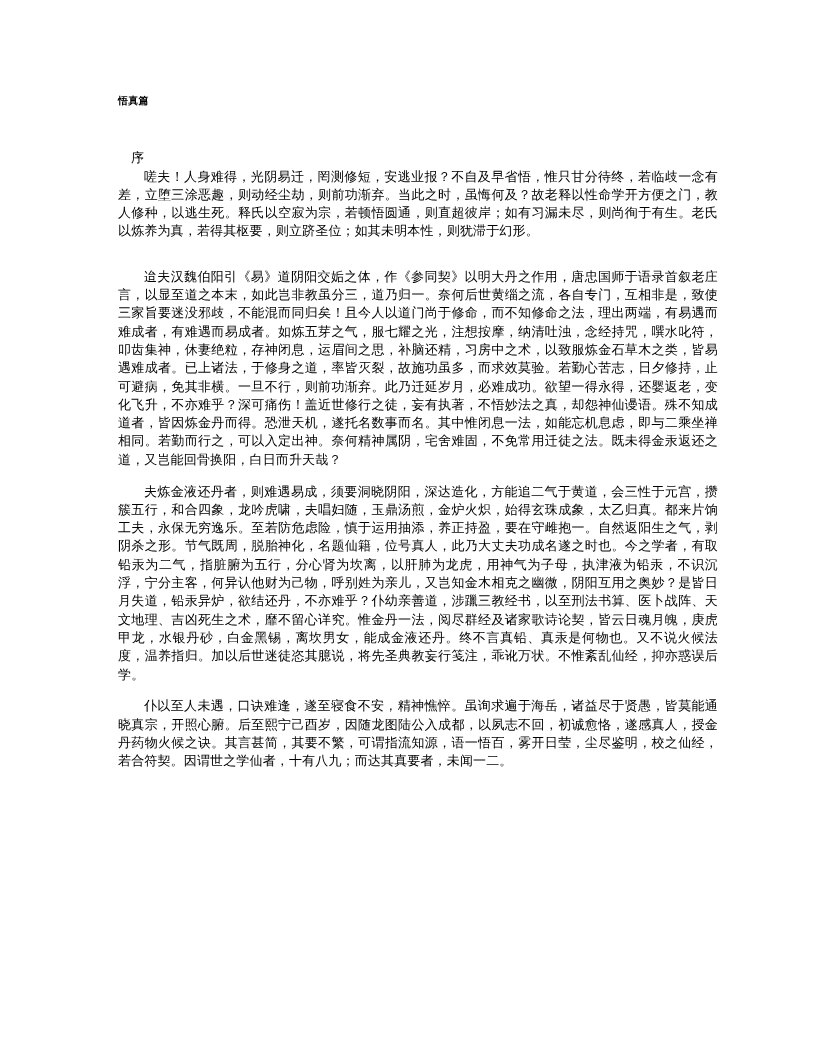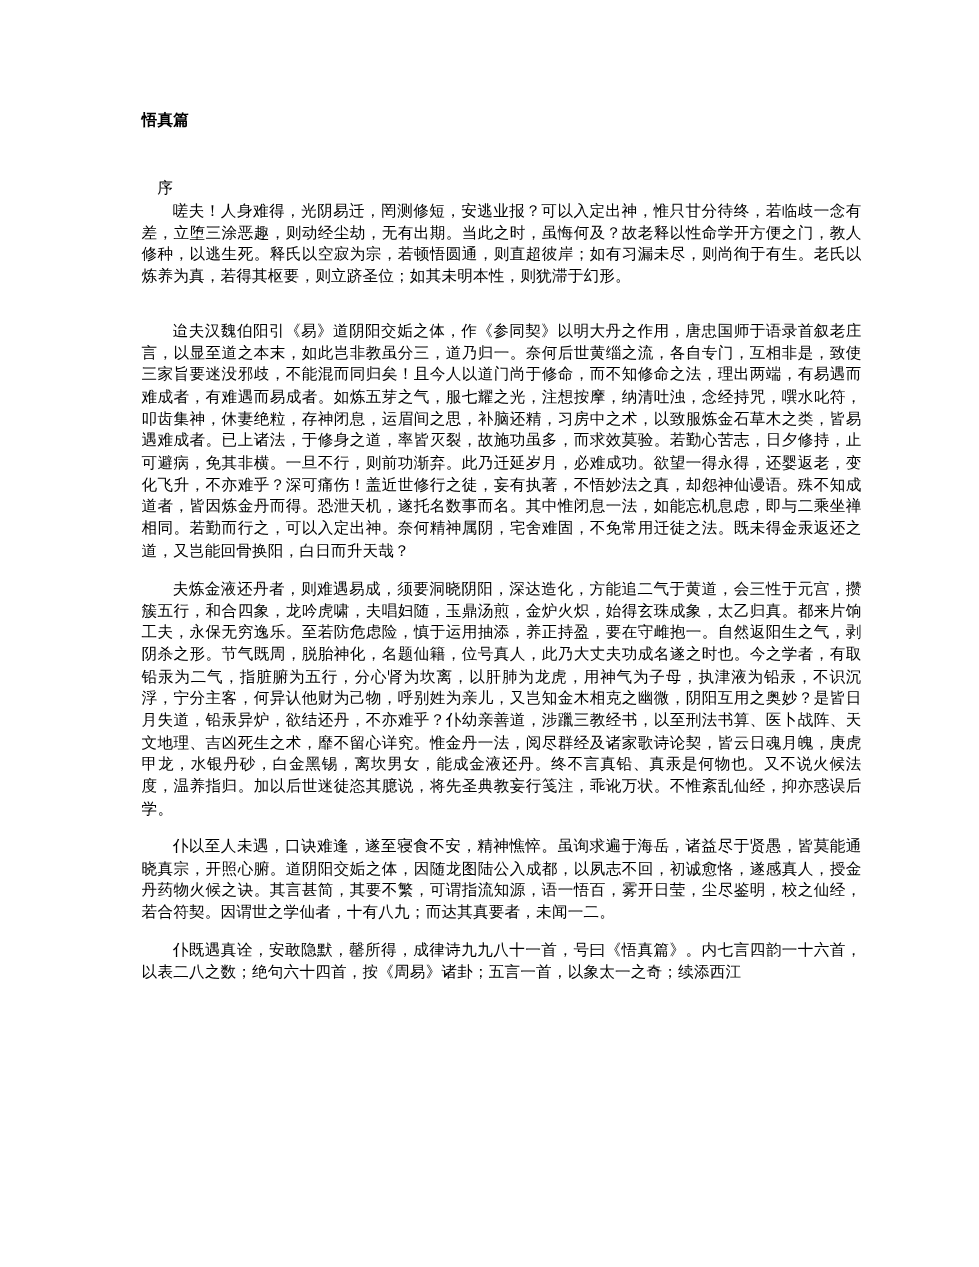--- a/index.html
+++ b/index.html
@@ -19,21 +19,21 @@
     overflow: hidden;
     box-sizing: border-box;
   }
   .content {
     position: absolute;
     left: 118px;
     top: 92px;
     width: 600px;
   }
   .doc-title {
-    font-size: 13px;
+    font-size: 10px;
     line-height: 18.3px;
     margin: 0 0 0 0;
     text-indent: 0;
     letter-spacing: 0.2px;
   }
   .title-gap {
     height: 39px;
   }
   .section-heading {
     font-size: 13px;
@@ -63,35 +63,34 @@
 
 <div class="page">
   <div class="content">
 
     <h1 class="doc-title">悟真篇</h1>
 
     <div class="title-gap"></div>
 
     <div class="section-heading">序</div>
 
-    <p class="para">嗟夫！人身难得，光阴易迁，罔测修短，安逃业报？可以入定出神，惟只甘分待终，若临歧一念有差，立堕三涂恶趣，则动经尘劫，无有出期。当此之时，虽悔何及？故老释以性命学开方便之门，教人修种，以逃生死。释氏以空寂为宗，若顿悟圆通，则直超彼岸；如有习漏未尽，则尚徇于有生。老氏以炼养为真，若得其枢要，则立跻圣位；如其未明本性，则犹滞于幻形。</p>
+    <p class="para">嗟夫！人身难得，光阴易迁，罔测修短，安逃业报？不自及早省悟，惟只甘分待终，若临歧一念有差，立堕三涂恶趣，则动经尘劫，则前功渐弃。当此之时，虽悔何及？故老释以性命学开方便之门，教人修种，以逃生死。释氏以空寂为宗，若顿悟圆通，则直超彼岸；如有习漏未尽，则尚徇于有生。老氏以炼养为真，若得其枢要，则立跻圣位；如其未明本性，则犹滞于幻形。</p>
 
     <div class="para-gap"></div>
 
 
     <div class="para-gap"></div>
 
     <p class="para">迨夫汉魏伯阳引《易》道阴阳交姤之体，作《参同契》以明大丹之作用，唐忠国师于语录首叙老庄言，以显至道之本末，如此岂非教虽分三，道乃归一。奈何后世黄缁之流，各自专门，互相非是，致使三家旨要迷没邪歧，不能混而同归矣！且今人以道门尚于修命，而不知修命之法，理出两端，有易遇而难成者，有难遇而易成者。如炼五芽之气，服七耀之光，注想按摩，纳清吐浊，念经持咒，噀水叱符，叩齿集神，休妻绝粒，存神闭息，运眉间之思，补脑还精，习房中之术，以致服炼金石草木之类，皆易遇难成者。已上诸法，于修身之道，率皆灭裂，故施功虽多，而求效莫验。若勤心苦志，日夕修持，止可避病，免其非横。一旦不行，则前功渐弃。此乃迁延岁月，必难成功。欲望一得永得，还婴返老，变化飞升，不亦难乎？深可痛伤！盖近世修行之徒，妄有执著，不悟妙法之真，却怨神仙谩语。殊不知成道者，皆因炼金丹而得。恐泄天机，遂托名数事而名。其中惟闭息一法，如能忘机息虑，即与二乘坐禅相同。若勤而行之，可以入定出神。奈何精神属阴，宅舍难固，不免常用迁徒之法。既未得金汞返还之道，又岂能回骨换阳，白日而升天哉？</p>
 
     <div class="para-gap"></div>
 
     <p class="para">夫炼金液还丹者，则难遇易成，须要洞晓阴阳，深达造化，方能追二气于黄道，会三性于元宫，攒簇五行，和合四象，龙吟虎啸，夫唱妇随，玉鼎汤煎，金炉火炽，始得玄珠成象，太乙归真。都来片饷工夫，永保无穷逸乐。至若防危虑险，慎于运用抽添，养正持盈，要在守雌抱一。自然返阳生之气，剥阴杀之形。节气既周，脱胎神化，名题仙籍，位号真人，此乃大丈夫功成名遂之时也。今之学者，有取铅汞为二气，指脏腑为五行，分心肾为坎离，以肝肺为龙虎，用神气为子母，执津液为铅汞，不识沉浮，宁分主客，何异认他财为己物，呼别姓为亲儿，又岂知金木相克之幽微，阴阳互用之奥妙？是皆日月失道，铅汞异炉，欲结还丹，不亦难乎？仆幼亲善道，涉躐三教经书，以至刑法书算、医卜战阵、天文地理、吉凶死生之术，靡不留心详究。惟金丹一法，阅尽群经及诸家歌诗论契，皆云日魂月魄，庚虎甲龙，水银丹砂，白金黑锡，离坎男女，能成金液还丹。终不言真铅、真汞是何物也。又不说火候法度，温养指归。加以后世迷徒恣其臆说，将先圣典教妄行笺注，乖讹万状。不惟紊乱仙经，抑亦惑误后学。</p>
 
     <div class="para-gap"></div>
 
-    <p class="para">仆以至人未遇，口诀难逢，遂至寝食不安，精神憔悴。虽询求遍于海岳，诸益尽于贤愚，皆莫能通晓真宗，开照心腑。道阴阳交姤之体，因随龙图陆公入成都，以夙志不回，初诚愈恪，遂感真人，授金丹药物火候之诀。其言甚简，其要不繁，可谓指流知源，语一悟百，雾开日莹，尘尽鉴明，校之仙经，若合符契。因谓世之学仙者，十有八九；而达其真要者，未闻一二。</p>
+    <p class="para">仆以至人未遇，口诀难逢，遂至寝食不安，精神憔悴。虽询求遍于海岳，诸益尽于贤愚，皆莫能通晓真宗，开照心腑。后至熙宁己酉岁，因随龙图陆公入成都，以夙志不回，初诚愈恪，遂感真人，授金丹药物火候之诀。其言甚简，其要不繁，可谓指流知源，语一悟百，雾开日莹，尘尽鉴明，校之仙经，若合符契。因谓世之学仙者，十有八九；而达其真要者，未闻一二。</p>
 
     <div class="para-gap"></div>
 
-    <p class="para">仆既遇真诠，安敢隐默，罄所得，成律诗九九八十一首，号曰《悟真篇》。内七言四韵一十六首，以表二八之数；绝句六十四首，按《周易》诸卦；五言一首，以象太一之奇；续添西江</p>
 
   </div>
 </div>
 
 </body></html>

